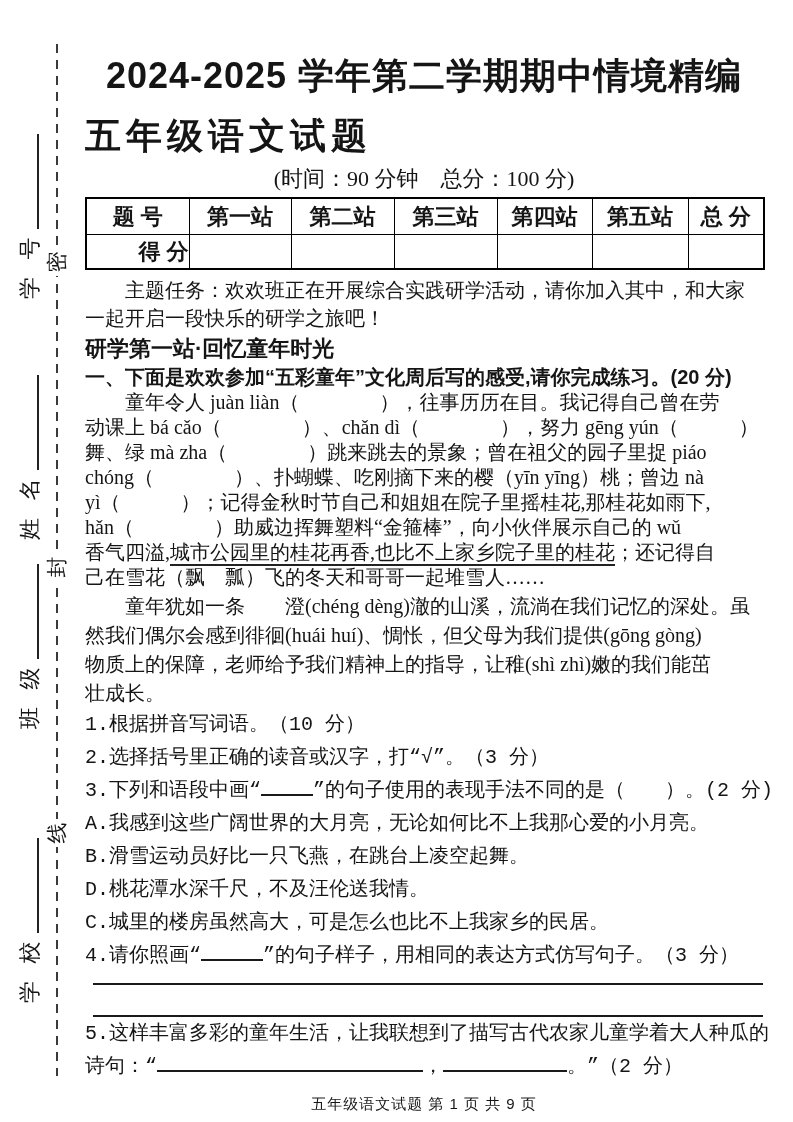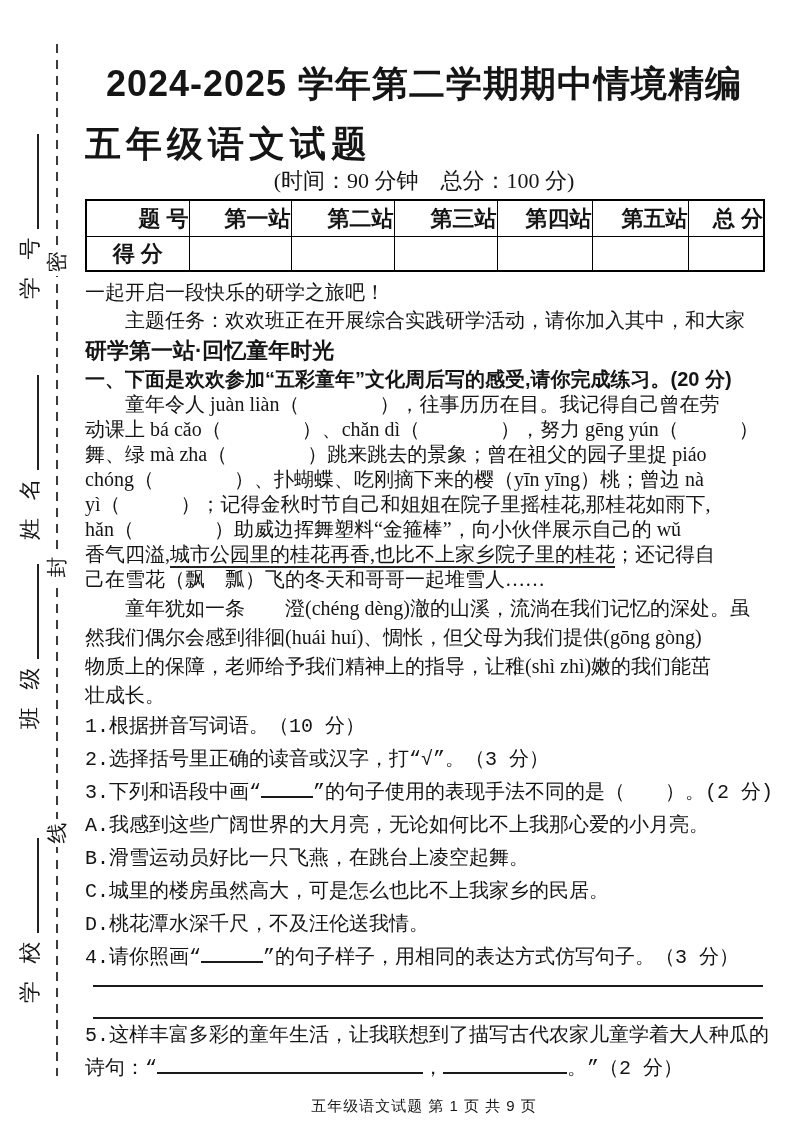--- a/index.html
+++ b/index.html
@@ -10,32 +10,32 @@
   
   .seal-line{position:absolute;left:56px;top:44px;height:1032px;width:2px;
     background:repeating-linear-gradient(to bottom,#3a3a3a 0 9px,transparent 9px 16px);}
   .seal-ch{position:absolute;left:43px;width:28px;height:26px;background:#fff;
     font-size:21px;line-height:26px;text-align:center;transform:rotate(-90deg);}
   .vfield{position:absolute;left:-55px;width:170px;height:28px;display:flex;
     align-items:flex-end;transform:rotate(-90deg);}
   .vlabel{font-size:22px;line-height:28px;letter-spacing:6px;white-space:nowrap;}
   .vline{width:95px;border-bottom:2px solid #222;margin:0 0 5px 2px;height:0;}
   
-  .content{position:absolute;left:85px;top:12px;width:678px;}
+  .content{position:absolute;left:85px;top:4px;width:678px;}
   .title{margin-top:46px;font-family:"Liberation Sans",sans-serif;font-weight:700;
     font-size:36px;line-height:52px;text-align:center;letter-spacing:1px;white-space:nowrap;}
   .subtitle{margin-top:10px;font-family:"Liberation Sans",sans-serif;font-weight:700;
     font-size:36px;line-height:48px;text-align:left;letter-spacing:5px;}
-  .meta{margin-top:0;font-size:22px;line-height:26px;text-align:center;}
+  .meta{margin-top:6px;font-size:22px;line-height:26px;text-align:center;}
   table.score{margin-top:5px;border-collapse:collapse;width:678px;table-layout:fixed;
     border:2px solid #000;}
   table.score td{border:1px solid #000;text-align:center;padding:0;
     font-family:"Liberation Sans",sans-serif;font-weight:700;font-size:22px;}
-  table.score tr.hrow td{height:35px;text-align:right;}
-  table.score tr.srow td{height:33px;}
+  table.score tr.hrow td{height:35px;}
+  table.score tr.srow td{height:33px;text-align:right;}
   .intro{margin-top:6px;font-size:20px;line-height:28px;}
   .station-head{margin-top:4px;font-family:"Liberation Sans",sans-serif;font-weight:700;
     font-size:22px;line-height:26px;text-align:left;}
   .q-main{margin-top:2px;font-family:"Liberation Sans",sans-serif;font-weight:700;
     font-size:20px;line-height:26px;white-space:nowrap;}
   .p1{font-size:20px;line-height:25px;}
   .p2{margin-top:2px;font-size:20px;line-height:29px;}
   .pline{display:block;}
   .indent{text-indent:2em;}
   .ul{border-bottom:2px solid #222;padding-bottom:1px;}
@@ -111,22 +111,22 @@
       <td></td>
       <td></td>
       <td></td>
       <td></td>
       <td></td>
     </tr>
   </tbody>
     </table>
 
   <div class="intro">
+    <span class="pline indent">主题任务：欢欢班正在开展综合实践研学活动，请你加入其中，和大家</span>
     <span class="pline">一起开启一段快乐的研学之旅吧！</span>
-    <span class="pline indent">主题任务：欢欢班正在开展综合实践研学活动，请你加入其中，和大家</span>
   </div>
 
   <div class="station-head">研学第一站·回忆童年时光</div>
   <div class="q-main">一、下面是欢欢参加“五彩童年”文化周后写的感受,请你完成练习。(20 分)</div>
 
   <div class="p1">
     <span class="pline indent">童年令人 juàn liàn（　　　　），往事历历在目。我记得自己曾在劳</span>
     <span class="pline">动课上 bá cǎo（　　　　）、chǎn dì（　　　　），努力 gēng yún（　　　）</span>
     <span class="pline">舞、绿 mà zha（　　　　）跳来跳去的景象；曾在祖父的园子里捉 piáo</span>
     <span class="pline">chóng（　　　　）、扑蝴蝶、吃刚摘下来的樱（yīn yīng）桃；曾边 nà</span>
@@ -143,22 +143,22 @@
     <span class="pline">壮成长。</span>
   </div>
 
   <div class="qline">1.根据拼音写词语。（10 分）</div>
   <div class="qline">2.选择括号里正确的读音或汉字，打“√”。（3 分）</div>
 
   <div class="qline"><span>3.下列和语段中画“</span><span class="blank b50"></span><span>”的句子使用的表现手法不同的是（　　）。(2 分)</span></div>
 
   <div class="qline">A.我感到这些广阔世界的大月亮，无论如何比不上我那心爱的小月亮。</div>
   <div class="qline">B.滑雪运动员好比一只飞燕，在跳台上凌空起舞。</div>
+  <div class="qline">D.桃花潭水深千尺，不及汪伦送我情。</div>
   <div class="qline">C.城里的楼房虽然高大，可是怎么也比不上我家乡的民居。</div>
-  <div class="qline">D.桃花潭水深千尺，不及汪伦送我情。</div>
 
   <div class="qline"><span>4.请你照画“</span><span class="blank b60"></span><span>”的句子样子，用相同的表达方式仿写句子。（3 分）</span></div>
 
   <div class="ansline a1"></div>
   <div class="ansline a2"></div>
 
   <div class="qline">5.这样丰富多彩的童年生活，让我联想到了描写古代农家儿童学着大人种瓜的</div>
   <div class="qline"><span>诗句：“</span><span class="blank b270"></span><span>，</span><span class="blank b125"></span><span>。”（2 分）</span></div>
 
   <div class="footer">五年级语文试题 第 1 页 共 9 页</div>

